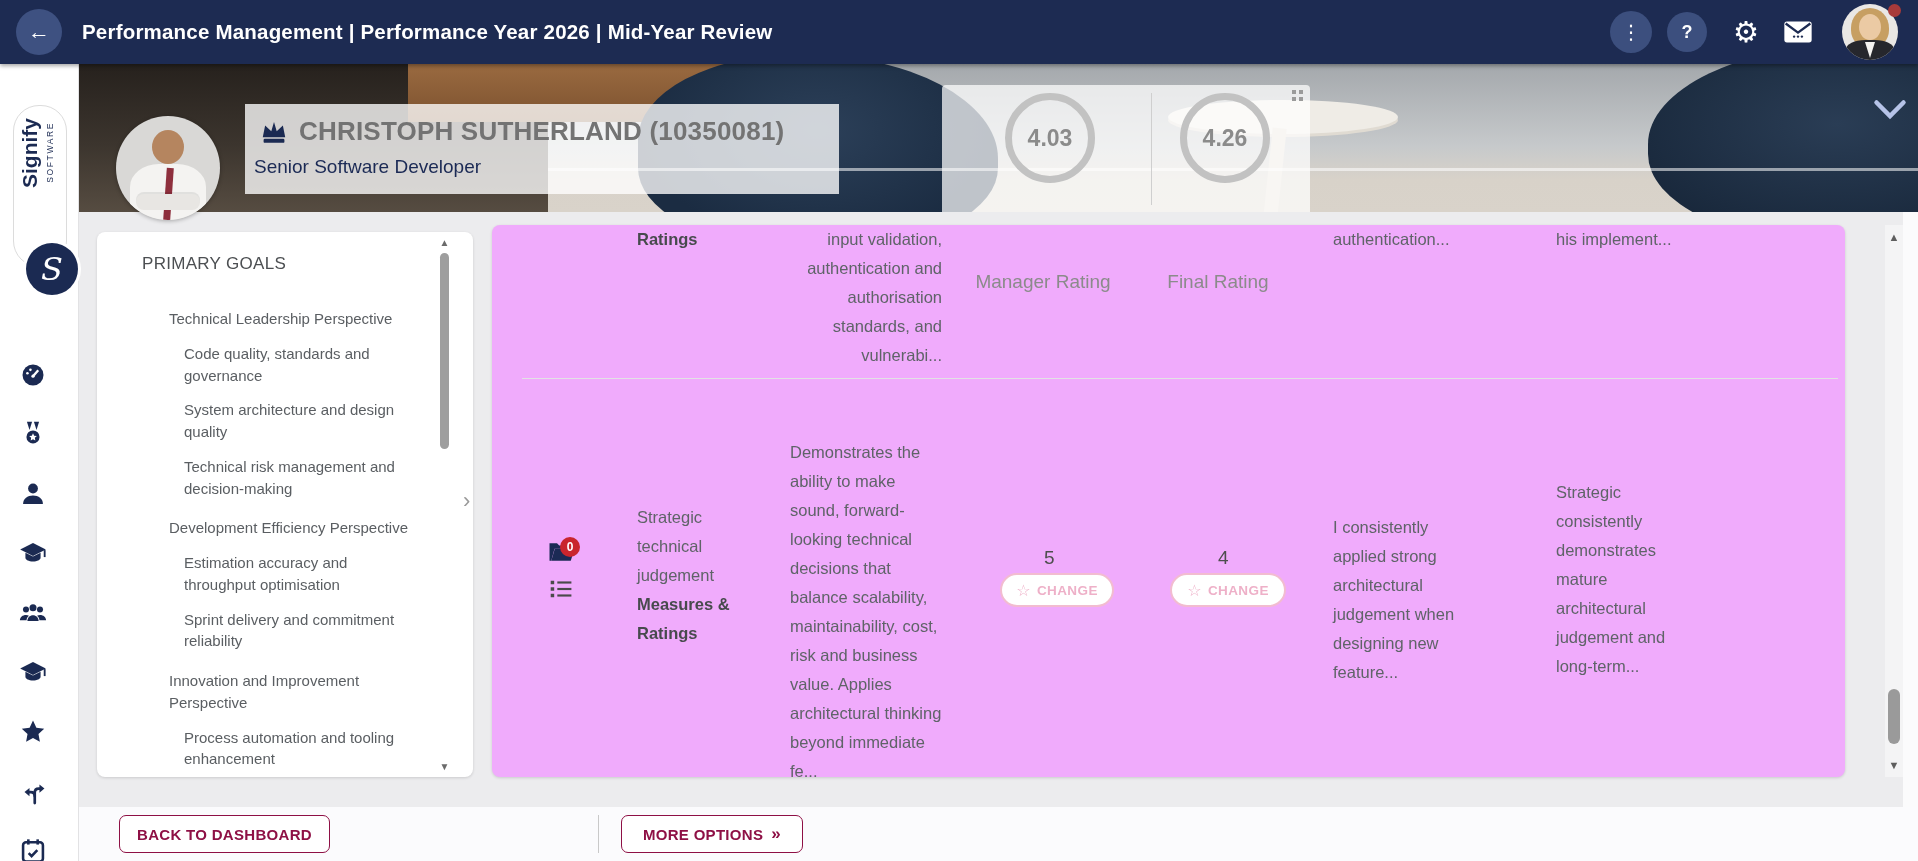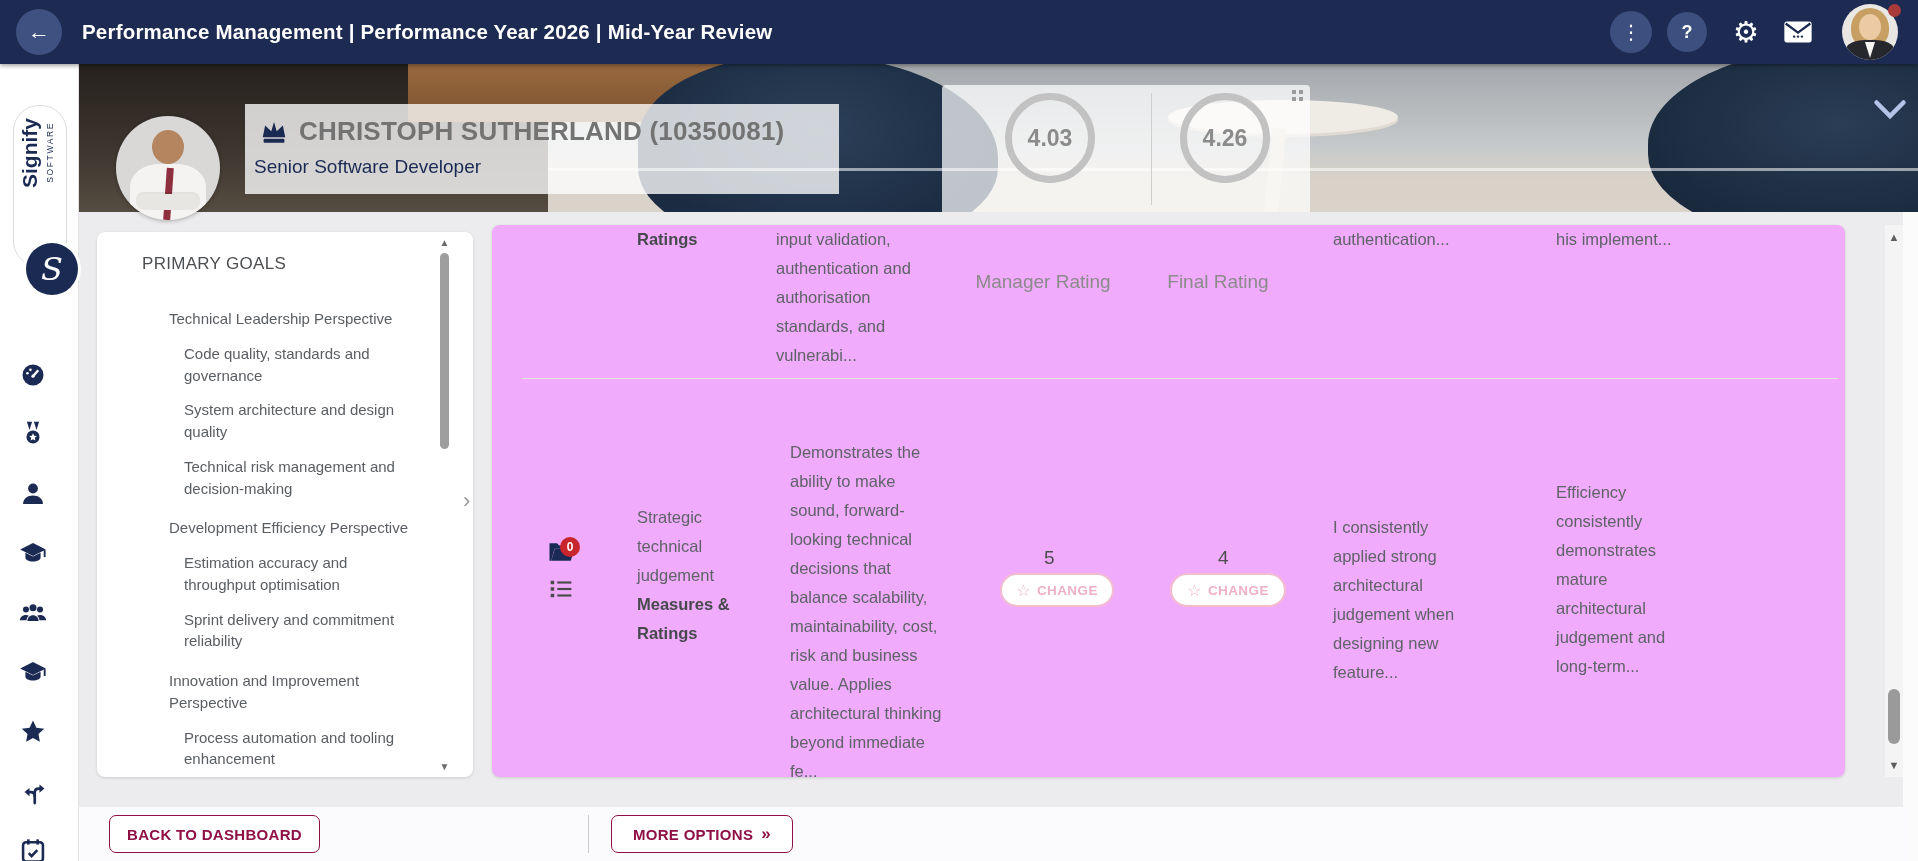--- a/index.html
+++ b/index.html
@@ -78,21 +78,21 @@
   .change-star{font-size:16px;font-weight:normal;}
   .badge{position:absolute;left:68px;top:312px;width:20px;height:20px;border-radius:50%;background:#c9252d;color:#fff;font-size:12px;font-weight:bold;display:flex;align-items:center;justify-content:center;z-index:3;}
 
   
   .main-scroll{position:absolute;left:1885px;top:225px;width:18px;height:552px;background:#f4f4f5;z-index:9;}
   .ms-arrow{position:absolute;left:0;width:18px;text-align:center;color:#5e5e5e;font-size:11px;cursor:pointer;}
   .ms-thumb{position:absolute;left:3px;top:464px;width:12px;height:55px;border-radius:6px;background:#9a9a9a;cursor:pointer;}
   .white-edge{position:absolute;left:1903px;top:212px;width:15px;height:649px;background:#fbfbfc;}
 
   
-  .footer{position:absolute;left:68px;top:807px;width:1840px;height:54px;background:#fbfbfd;z-index:15;}
+  .footer{position:absolute;left:78px;top:807px;width:1840px;height:54px;background:#fbfbfd;z-index:15;}
   .btn{position:absolute;display:flex;align-items:center;justify-content:center;font-weight:bold;font-size:15px;letter-spacing:.3px;border-radius:7px;cursor:pointer;box-sizing:border-box;white-space:nowrap;}
   .btn-outline{border:1.5px solid #8e1045;color:#8e1045;background:#fff;}
   .btn-solid{background:#8e1045;color:#fff;box-shadow:0 1px 3px rgba(0,0,0,.3);}
   .foot-divider{position:absolute;left:520px;top:8px;width:1px;height:38px;background:#c9c9c9;}
   .more-glyph{margin-left:8px;font-size:17px;}
 </style>
 </head>
 <body>
 
 <div class="stage">
@@ -280,21 +280,21 @@
       <div class="gp-thumb"></div>
       <div class="gp-arrow" style="bottom:5px;">▼</div>
     </div>
   </div>
   <div class="panel-handle">›</div>
 
   <div class="table-card">
 
     <div>
       <div class="t-cell t-bold" style="left:145px;top:0px;width:120px;">Ratings</div>
-      <div class="t-cell" style="left:284px;top:0px;width:155px;">input validation, authentication and authorisation standards, and vulnerabi...</div>
+      <div class="t-cell" style="left:295px;top:0px;width:155px;text-align:right;">input validation, authentication and authorisation standards, and vulnerabi...</div>
       <div class="t-cell" style="left:841px;top:0px;width:160px;">authentication...</div>
       <div class="t-cell" style="left:1064px;top:0px;width:150px;">his implement...</div>
     </div>
 
     <div class="row-divider"></div>
 
     <div>
       <svg style="position:absolute;left:55px;top:312px;" width="30" height="26" viewBox="0 0 24 20">
         <path d="M2 18.5V4.5h6l1.8 1.9H20v2.6H6L3.4 18.5z" fill="#1b2a55"></path>
         <path d="M3.4 18.5L6.2 9H22l-3 9.5z" fill="#1b2a55"></path>
@@ -324,21 +324,21 @@
         <span>CHANGE</span>
       </div>
 
       <div class="t-num" style="left:726px;top:322px;">4</div>
       <div class="change-pill" style="left:678px;top:348px;width:116px;">
         <span class="change-star">☆</span>
         <span>CHANGE</span>
       </div>
 
       <div class="t-cell" style="left:841px;top:268px;width:150px;margin-top:20px;">I consistently applied strong architectural judgement when designing new feature...</div>
-      <div class="t-cell" style="left:1064px;top:253px;width:145px;">Efficiency consistently demonstrates mature architectural judgement and long-term...</div>
+      <div class="t-cell" style="left:1064px;top:253px;width:145px;">Strategic consistently demonstrates mature architectural judgement and long-term...</div>
     </div>
   </div>
 
   <div class="white-edge"></div>
   <div class="main-scroll">
     <div class="ms-arrow" style="top:6px;">▲</div>
     <div class="ms-thumb"></div>
     <div class="ms-arrow" style="bottom:6px;">▼</div>
   </div>
 

